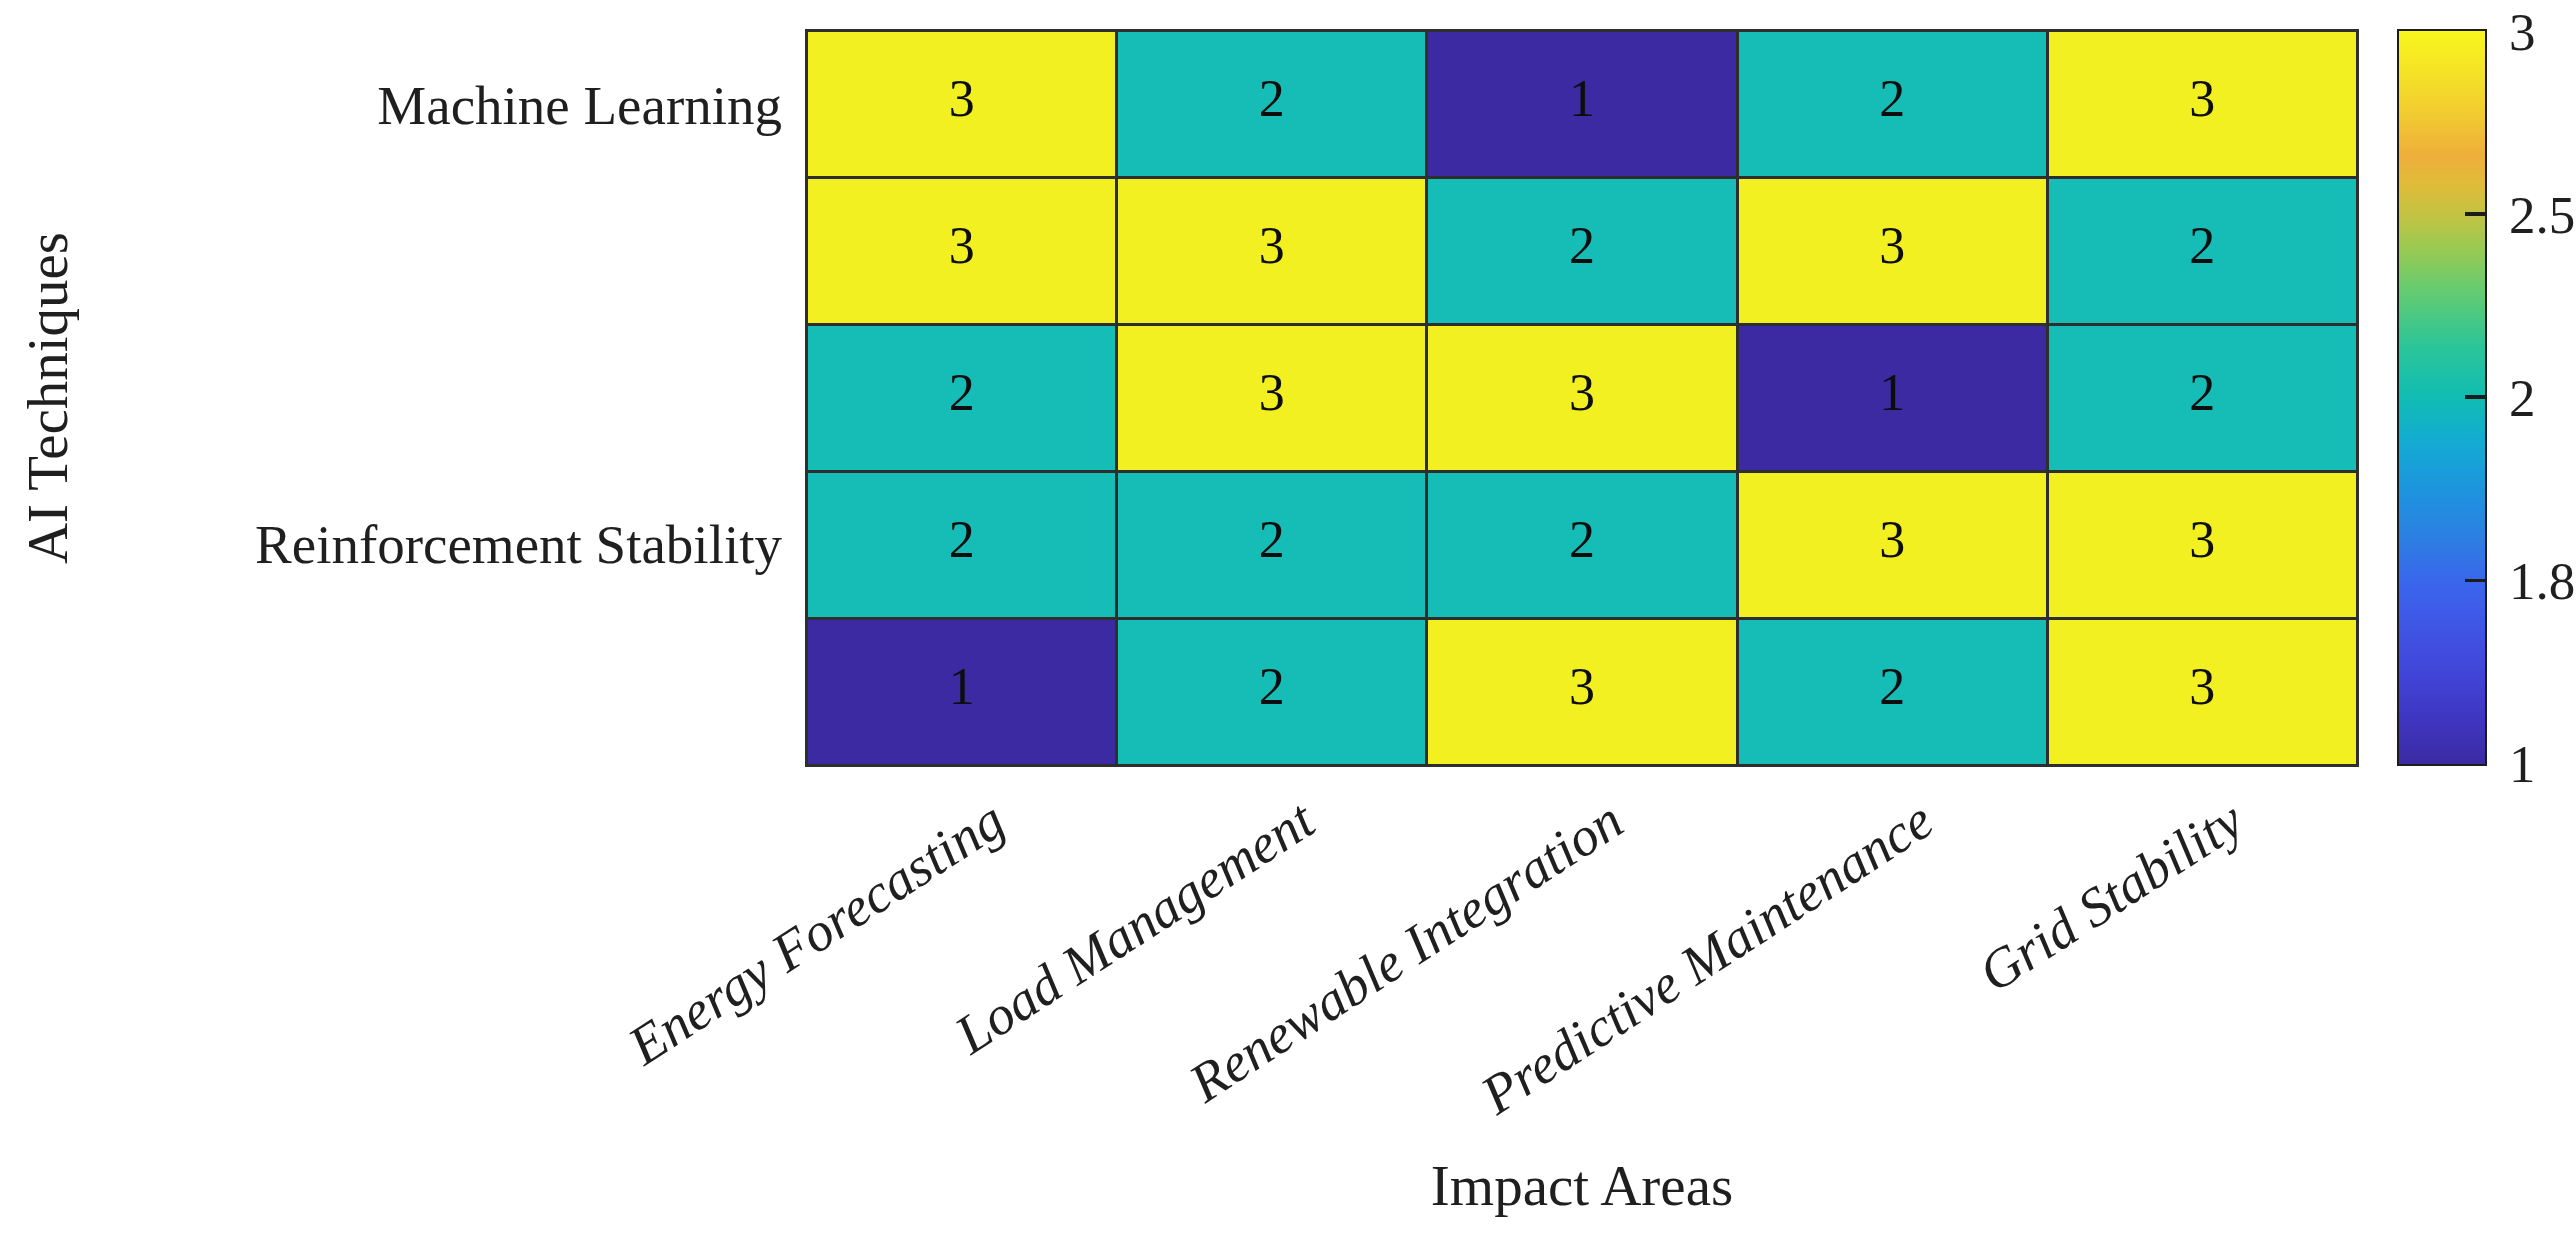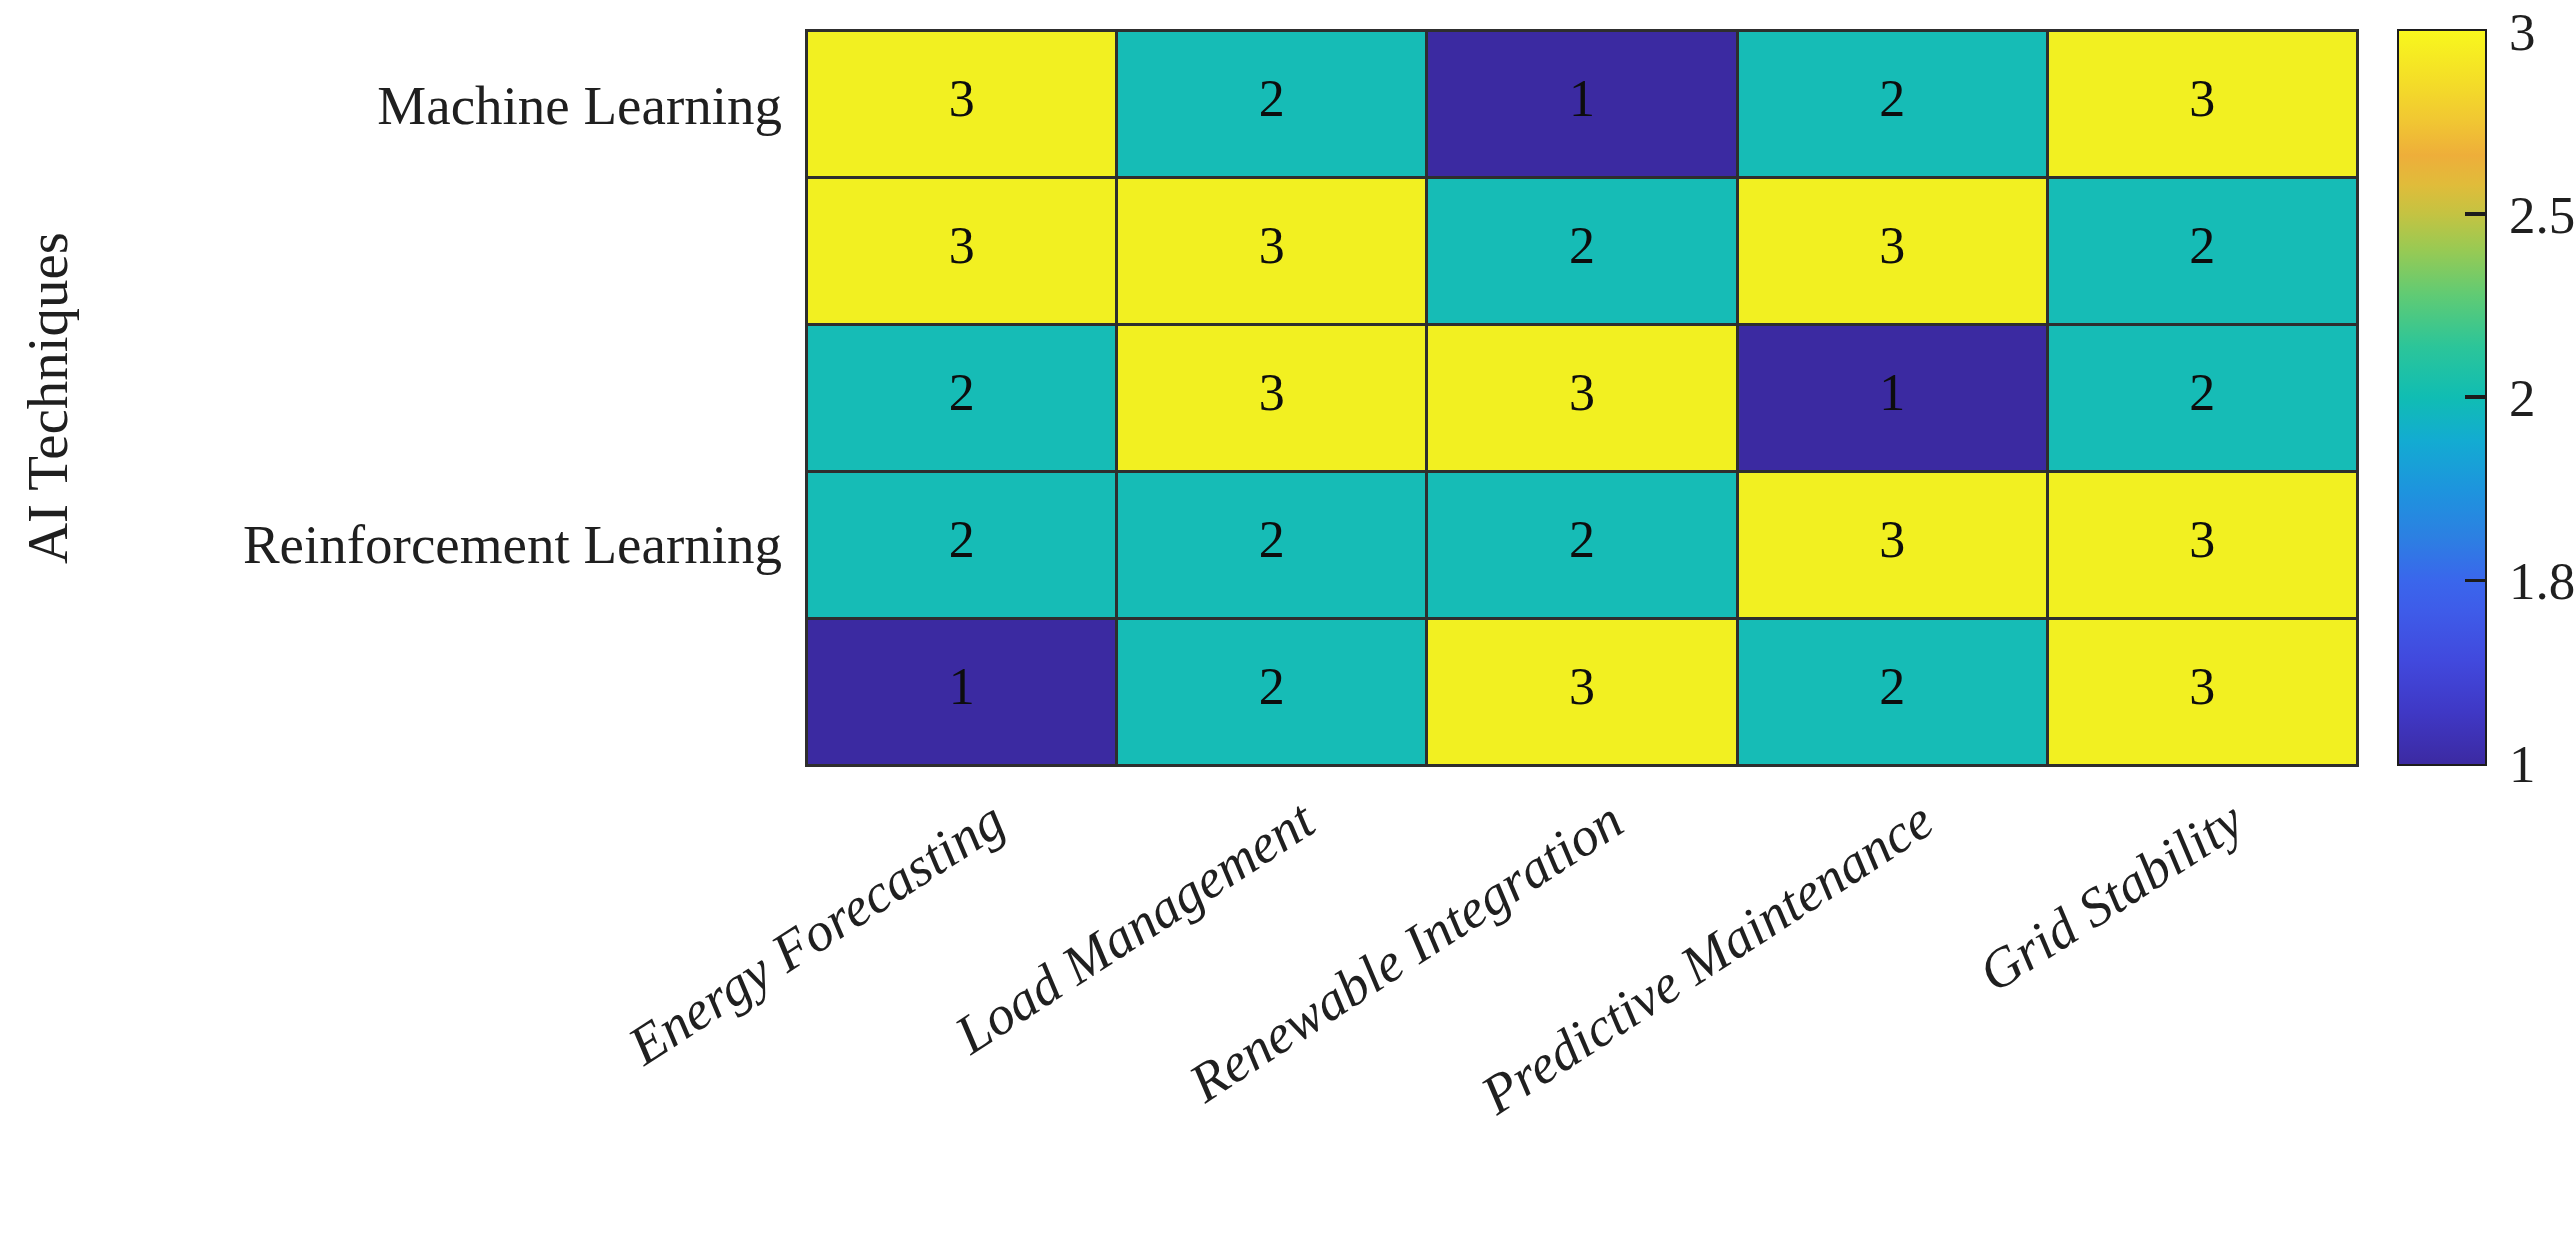--- a/index.html
+++ b/index.html
@@ -111,21 +111,21 @@
   }
 </style>
 </head>
 <body>
 
 <div class="figure">
 
   <div class="y-title">AI Techniques</div>
 
   <div class="row-label" style="top:105px">Machine Learning</div>
-  <div class="row-label" style="top:544px">Reinforcement Learning</div>
+  <div class="row-label" style="top:544px">Reinforcement Stability</div>
 
   <div class="heatmap">
     <div class="cell" style="background: rgb(242, 240, 33);">3</div>
     <div class="cell" style="background: rgb(22, 188, 182);">2</div>
     <div class="cell" style="background: rgb(59, 42, 161);">1</div>
     <div class="cell" style="background: rgb(22, 188, 182);">2</div>
     <div class="cell" style="background: rgb(242, 240, 33);">3</div>
     <div class="cell" style="background: rgb(242, 240, 33);">3</div>
     <div class="cell" style="background: rgb(242, 240, 33);">3</div>
     <div class="cell" style="background: rgb(22, 188, 182);">2</div>
@@ -147,20 +147,21 @@
     <div class="cell" style="background: rgb(22, 188, 182);">2</div>
     <div class="cell" style="background: rgb(242, 240, 33);">3</div>
   </div>
 
   <div class="col-label" style="right:1595px">Energy Forecasting</div>
   <div class="col-label" style="right:1285px">Load Management</div>
   <div class="col-label" style="right:976px">Renewable Integration</div>
   <div class="col-label" style="right:666px">Predictive Maintenance</div>
   <div class="col-label" style="right:356px">Grid Stability</div>
 
+  <div class="x-title">Impact Areas</div>
 
   <div class="colorbar" id="colorbar" style="background: linear-gradient(to top, rgb(60, 42, 162) 0%, rgb(63, 56, 197) 7%, rgb(65, 73, 221) 14%, rgb(62, 92, 233) 21%, rgb(58, 102, 236) 25%, rgb(44, 128, 226) 31%, rgb(30, 147, 222) 37%, rgb(19, 171, 210) 44%, rgb(16, 189, 179) 50%, rgb(44, 197, 153) 57%, rgb(96, 203, 116) 64%, rgb(151, 202, 84) 70%, rgb(196, 195, 66) 75%, rgb(224, 188, 58) 79%, rgb(238, 174, 58) 83%, rgb(241, 200, 50) 88%, rgb(244, 221, 40) 93%, rgb(248, 247, 29) 100%);">
     <div class="cb-tick" style="top:calc(25% - 2.2px)"></div>
     <div class="cb-tick" style="top:calc(50% - 2.2px)"></div>
     <div class="cb-tick" style="top:calc(75% - 2.2px)"></div>
   </div>
   <div class="cb-label" style="top:32px">3</div>
   <div class="cb-label" style="top:215px">2.5</div>
   <div class="cb-label" style="top:398px">2</div>
   <div class="cb-label" style="top:581px">1.8</div>

